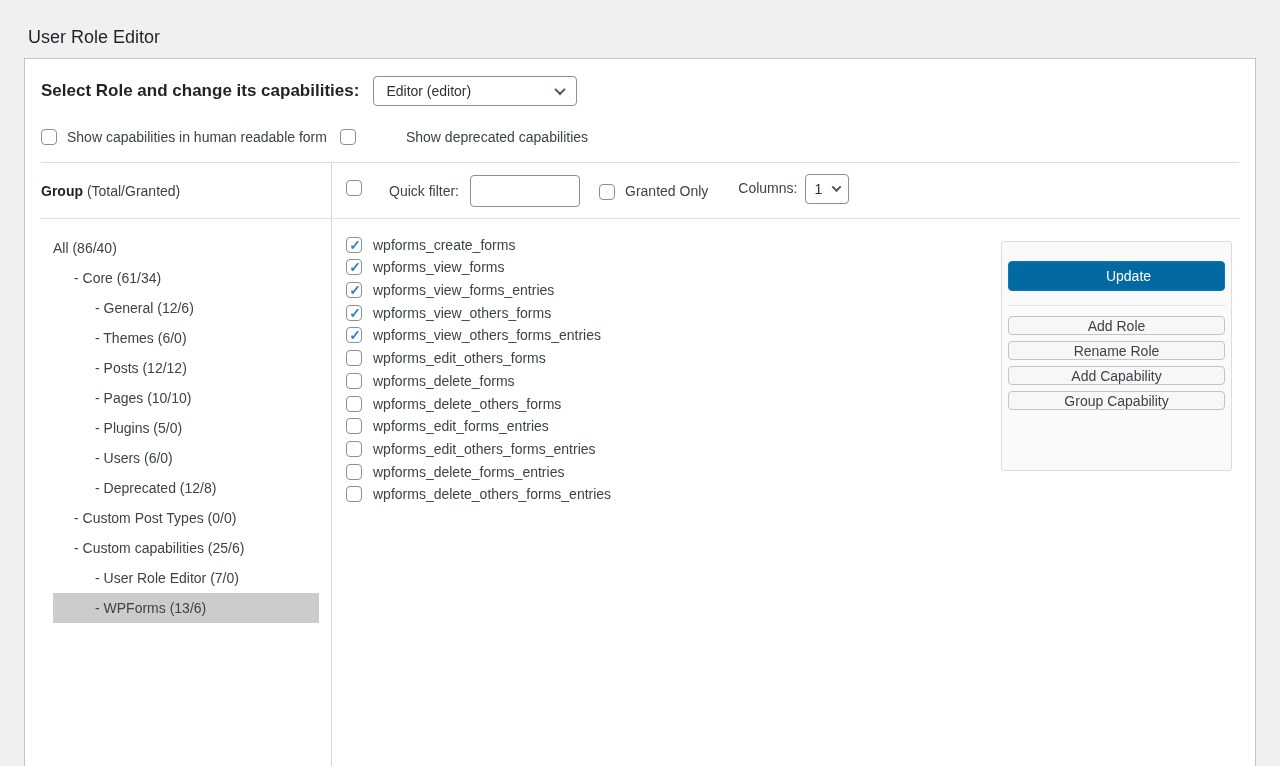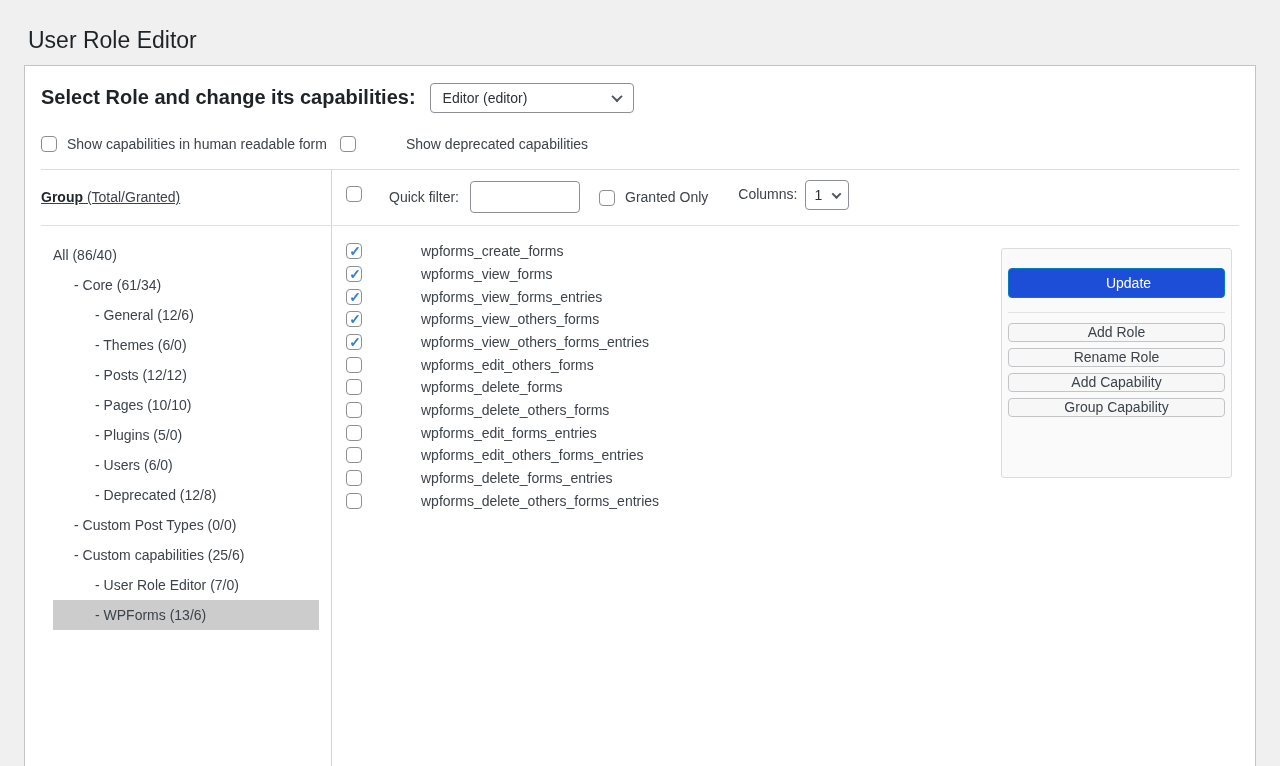--- a/index.html
+++ b/index.html
@@ -4,35 +4,35 @@
 <style>
   * { margin:0; padding:0; box-sizing:border-box; }
   html,body { width:1280px; height:766px; overflow:hidden; }
   body {
     background:#f0f0f1;
     font-family:"Liberation Sans", sans-serif;
     color:#3c434a;
     font-size:14px;
   }
   .page-title {
-    font-size:23px; font-weight:400; color:#1d2327;
+    font-size:18px; font-weight:400; color:#1d2327;
     padding:26px 0 0 28px; line-height:1.3;
   }
   .panel {
     background:#fff;
     border:1px solid #c3c4c7;
     margin:9px 24px 0 24px;
     height:760px;
   }
   
   .role-row {
     display:flex; align-items:center;
     padding:17px 16px 0 16px; height:47px;
   }
-  .role-label { font-size:20px; font-weight:700; color:#1d2327; }
+  .role-label { font-size:17px; font-weight:700; color:#1d2327; }
   .selectbox {
     display:inline-flex; align-items:center; justify-content:space-between;
     height:30px; border:1px solid #8c8f94; border-radius:4px;
     background:#fff; color:#2c3338; font-size:14px;
     padding:0 12px; cursor:pointer;
   }
   .role-select { width:204px; margin-left:14px; }
   .chev {
     width:8px; height:8px;
     border-right:2px solid #50575e; border-bottom:2px solid #50575e;
@@ -57,21 +57,21 @@
   }
   .opt-label { margin-left:10px; }
   .opt-group { display:flex; align-items:center; }
   .opt-group + .opt-group { margin-left:13px;gap:40px; }
   .divider { border-top:1px solid #dcdcde; margin:14px 16px 0 16px; }
   
   .columns-head { display:flex; height:55px; }
   .group-head {
     width:307px; flex:0 0 307px;
     border-right:1px solid #d5d5d5;
-    display:flex; align-items:center; padding-left:16px;text-decoration:underline;
+    display:flex; align-items:center; padding-left:16px;
   }
   .group-bold { font-weight:700; color:#1d2327; }
   .filter-head {
     flex:1; display:flex; align-items:center; padding-left:14px;
   }
   .filter-head .cb { margin-top:-6px; }
   .filter-head .cb.granted-cb { margin-top:2px; }
   .qf-label { margin-left:27px; }
   .qf-input {
     width:110px; height:32px; margin-left:11px;
@@ -96,36 +96,36 @@
     height:30px; line-height:30px; cursor:pointer; color:#3c434a;
   }
   .tree-item.lvl1 { padding-left:21px; }
   .tree-item.lvl2 { padding-left:42px; }
   .tree-item.selected { background:#ccc; }
   .caps-col {
     flex:1; display:flex; align-items:flex-start;
     padding:14px 23px 0 14px;
   }
   .caps-list { flex:1; }
-  .cap-row { display:flex; align-items:center; height:22.7px;gap:48px; }
+  .cap-row { display:flex; align-items:center; height:22.7px; }
   .cap-label { margin-left:11px; color:#3c434a; }
   
   .actions {
     width:231px; flex:0 0 231px; height:230px;
     margin-top:8px;
     background:#fafafa; border:1px solid #dcdcde; border-radius:3px;
     padding:19px 6px;
   }
   .btn {
     display:block; width:100%; text-align:center;
     font-size:14px; font-family:"Liberation Sans", sans-serif;
     border-radius:4px; cursor:pointer;
   }
   .btn-primary {
-    height:30px; background:#1d4ed8; border:1px solid #007cba; color:#fff;padding-left:24px;
+    height:30px; background:#0369a1; border:1px solid #007cba; color:#fff;padding-left:24px;
   }
   .actions-divider { border:none; border-top:1px solid #e3e3e3; margin:14px 0 10px 0; }
   .btn-secondary {
     height:19px; background:#f7f7f7; border:1px solid #c3c4c7; color:#3c434a;
     margin-bottom:6px;
   }
 </style>
 </head>
 <body>
 

